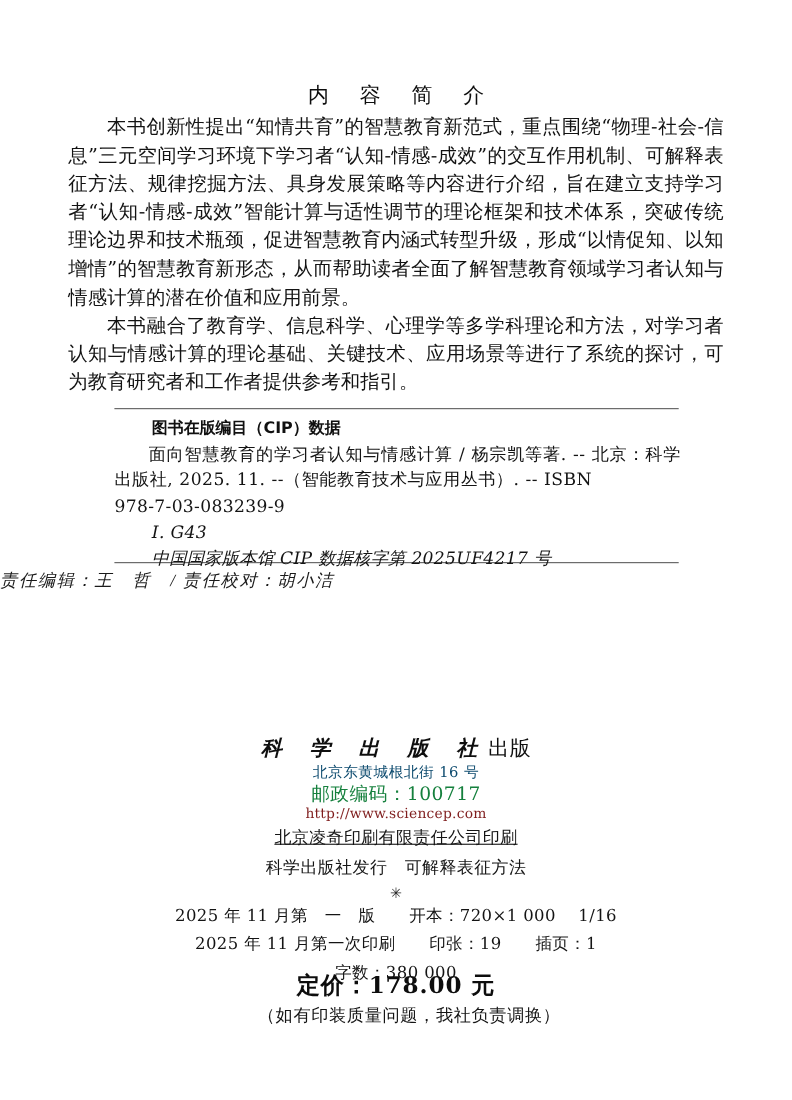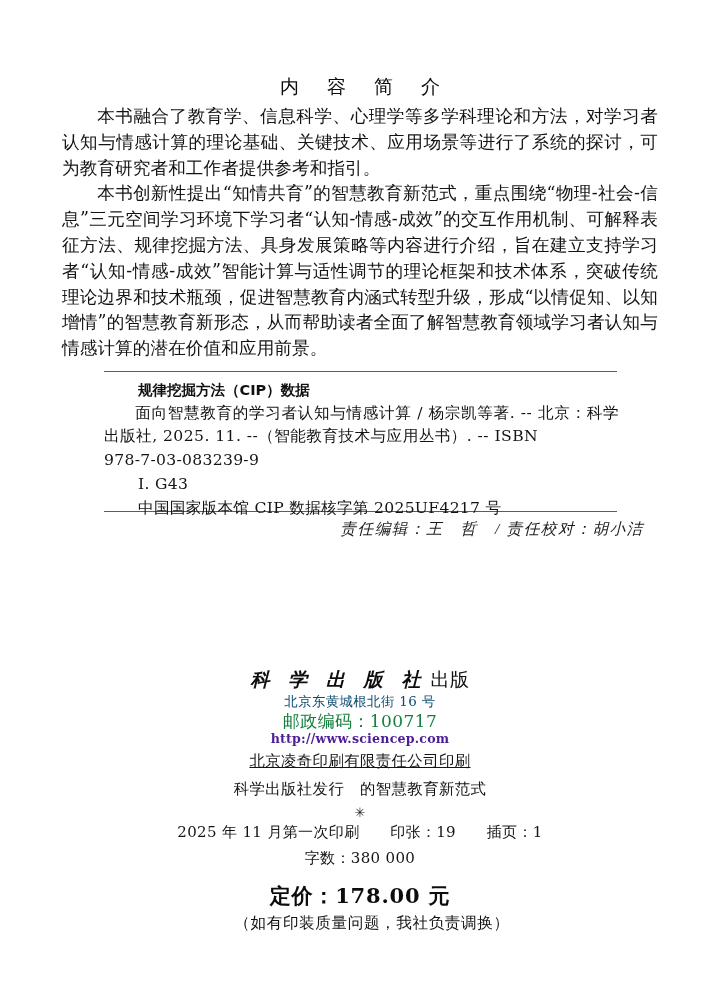--- a/index.html
+++ b/index.html
@@ -93,29 +93,29 @@
     text-indent: 2em;
     letter-spacing: 0.45px;
   }
   .cip-line {
     margin: 1px 0 0 0;
     font-size: 15.6px;
     line-height: 22.8px;
     padding-left: 30px;
     letter-spacing: 0.3px;
   }
-  .cip-line.indent-less { padding-left: 34px; }
+  .cip-line.indent-less { padding-left: 34px; font-style: italic; }
 
   
   .credits {
     position: absolute;
     top: 516px;
     left: 0;
     width: 644px;
-    text-align: right;
+    text-align: left;
     font-family: "Liberation Serif", "DejaVu Serif", serif;
     font-style: italic;
     font-size: 15.6px;
     line-height: 25.5px;
     letter-spacing: 1.6px;
     color: #1a1a1a;
   }
   .credits div { white-space: pre; }
 
   
@@ -126,21 +126,21 @@
     width: 720px;
     text-align: center;
   }
   .pub-logo-line {
     font-size: 20px;
     line-height: 26px;
     white-space: pre;
     color: #0f0f0f;
   }
   .pub-brush {
-    font-family: Liberation Serif, serif;
+    font-family: Liberation Mono, monospace;
     font-weight: bold;
     font-style: italic;
     font-size: 19px;
     letter-spacing: 7px;
   }
   .pub-suffix {
     font-family: "DejaVu Serif", "Liberation Serif", serif;
     font-size: 19px;
     letter-spacing: 0.5px;
     margin-left: 3px;
@@ -154,22 +154,21 @@
   .pub-zip {
     font-size: 17px;
     line-height: 18.6px;
     letter-spacing: 0.4px;
     color: #15803d;
   }
   .pub-url {
     font-size: 12.6px;
     line-height: 18.6px;
     letter-spacing: 0.2px;
-    color: #4c1d95;
-    font-weight: bold;
+    color: #7f1d1d;
   }
 
   
   .imprint {
     position: absolute;
     top: 747px;
     left: 0;
     width: 720px;
     text-align: center;
     color: #141414;
@@ -232,53 +231,54 @@
   }
 </style>
 </head>
 <body>
 
 <div class="page">
 
   <div class="section-title">内 容 简 介</div>
 
   <div class="abstract">
+    <p>本书创新性提出“知情共育”的智慧教育新范式，重点围绕“物理-社会-信息”三元空间学习环境下学习者“认知-情感-成效”的交互作用机制、可解释表征方法、规律挖掘方法、具身发展策略等内容进行介绍，旨在建立支持学习者“认知-情感-成效”智能计算与适性调节的理论框架和技术体系，突破传统理论边界和技术瓶颈，促进智慧教育内涵式转型升级，形成“以情促知、以知增情”的智慧教育新形态，从而帮助读者全面了解智慧教育领域学习者认知与情感计算的潜在价值和应用前景。</p>
     <p>本书融合了教育学、信息科学、心理学等多学科理论和方法，对学习者认知与情感计算的理论基础、关键技术、应用场景等进行了系统的探讨，可为教育研究者和工作者提供参考和指引。</p>
-    <p>本书创新性提出“知情共育”的智慧教育新范式，重点围绕“物理-社会-信息”三元空间学习环境下学习者“认知-情感-成效”的交互作用机制、可解释表征方法、规律挖掘方法、具身发展策略等内容进行介绍，旨在建立支持学习者“认知-情感-成效”智能计算与适性调节的理论框架和技术体系，突破传统理论边界和技术瓶颈，促进智慧教育内涵式转型升级，形成“以情促知、以知增情”的智慧教育新形态，从而帮助读者全面了解智慧教育领域学习者认知与情感计算的潜在价值和应用前景。</p>
   </div>
 
   <div class="rule rule-top"></div>
   <div class="rule rule-bottom"></div>
 
   <div class="cip">
-    <div class="cip-heading">规律挖掘方法（CIP）数据</div>
+    <div class="cip-heading">图书在版编目（CIP）数据</div>
     <p class="cip-body">面向智慧教育的学习者认知与情感计算 / 杨宗凯等著. -- 北京：科学出版社, 2025. 11. --（智能教育技术与应用丛书）. -- ISBN</p>
     <p class="cip-line" style="padding-left:0;">978-7-03-083239-9</p>
     <p class="cip-line indent-less">Ⅰ. G43</p>
     <p class="cip-line indent-less">中国国家版本馆 CIP 数据核字第 2025UF4217 号</p>
   </div>
 
   <div class="credits">
     <div>责任编辑：王　哲　/ 责任校对：胡小洁</div>
   </div>
 
   <div class="publisher">
     <div class="pub-logo-line"><span class="pub-brush">科 学 出 版 社</span><span class="pub-suffix">出版</span></div>
     <div class="pub-addr">北京东黄城根北街 16 号</div>
     <div class="pub-zip">邮政编码：100717</div>
     <div class="pub-url">http://www.sciencep.com</div>
   </div>
 
   <div class="imprint">
     <div class="imprint-printer">北京凌奇印刷有限责任公司印刷</div>
-    <div class="imprint-dist">科学出版社发行　的智慧教育新范式</div>
+    <div class="imprint-dist">科学出版社发行　可解释表征方法</div>
     <div class="imprint-star">✳</div>
   </div>
 
   <div class="specs">
+    <div>2025 年 11 月第　一　版　　开本：720×1 000　 1/16</div>
     <div>2025 年 11 月第一次印刷　　印张：19　　插页：1</div>
     <div>字数：380 000</div>
   </div>
 
   <div class="price">定价：178.00 元</div>
   <div class="notice">（如有印装质量问题，我社负责调换）</div>
 
 </div>
 
 </body></html>

